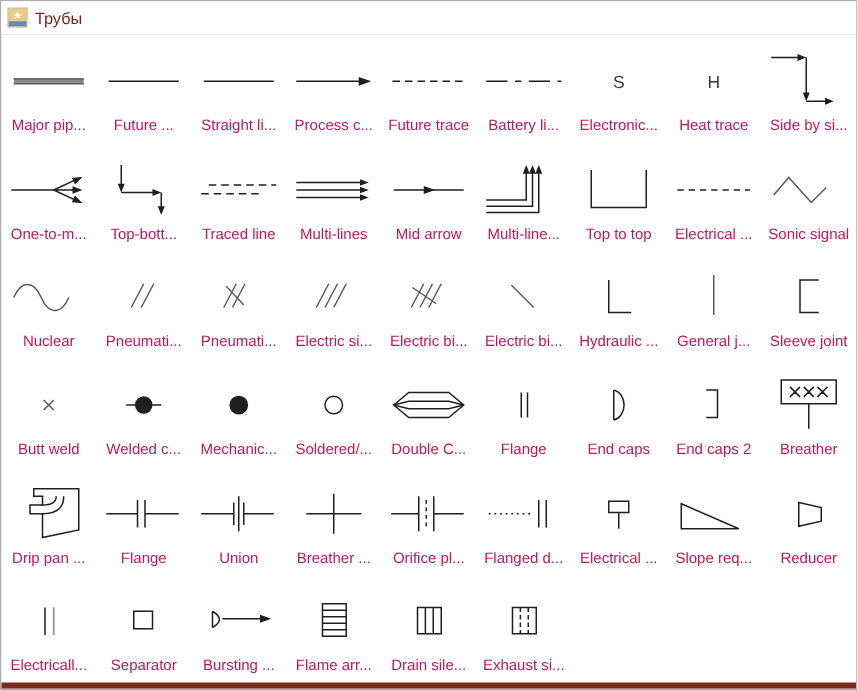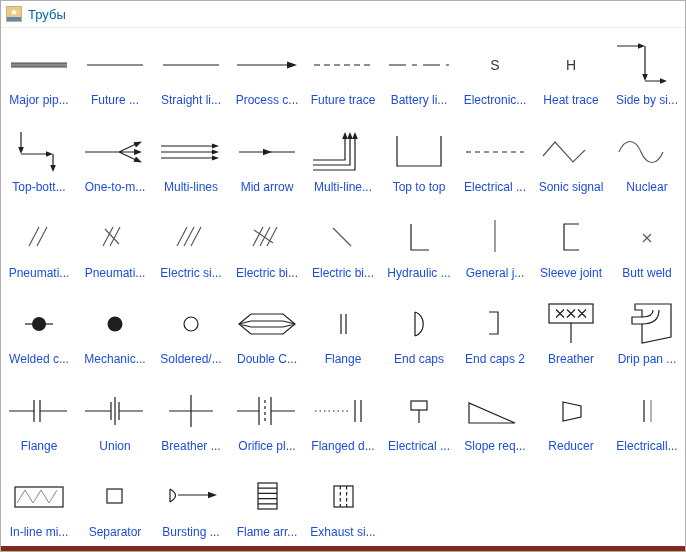--- a/index.html
+++ b/index.html
@@ -11,30 +11,30 @@
   }
   #titlebar{
     height:26px;flex:0 0 26px;display:flex;align-items:center;
     padding-left:5px;border-bottom:1px solid #ececec;background:#fff;
   }
   .lib-icon{width:16px;height:16px;margin-right:6px;display:flex;flex-direction:column;
     border:1px solid #c9b27a;box-sizing:border-box;}
   .lib-icon .star{flex:1;background:#ecca85;color:#fff;font-size:9px;line-height:10px;
     text-align:center;overflow:hidden;}
   .lib-icon .strip{height:4px;background:#5f87b8;}
-  #title-text{font-size:13px;color:#0369a1;}
+  #title-text{font-size:13px;color:#7f1d1d;}
   #grid{
     flex:1;display:grid;
     grid-template-columns:repeat(9,1fr);
     grid-template-rows:repeat(6,1fr);
   }
   .cell{display:flex;flex-direction:column;align-items:center;justify-content:flex-end;
     overflow:hidden;cursor:default;}
   .sym{flex:0 0 56px;display:flex;align-items:center;justify-content:center;width:76px;}
-  .lbl{font-size:12px;color:#1d4ed8;white-space:nowrap;margin-bottom:7px;line-height:14px;}
+  .lbl{font-size:12px;color:#be185d;white-space:nowrap;margin-bottom:7px;line-height:14px;}
   #bottombar{flex:0 0 5px;width:100%;}
 </style>
 </head>
 <body>
 
 <div id="panel">
   <div id="titlebar">
     <div class="lib-icon">
       <div class="star">★</div>
       <div class="strip"></div>
@@ -116,38 +116,47 @@
             <path d="M36,9 L29,6.2 L29,11.8 Z" fill="#1f1f1f"></path>
             <path d="M36,44 L33.2,37 L38.8,37 Z" fill="#1f1f1f"></path>
             <path d="M58,44 L51,41.2 L51,46.8 Z" fill="#1f1f1f"></path>
           </svg>
         </div>
         <div class="lbl">Side by si...</div>
       </div>
       <div class="cell">
         <div class="sym">
           <svg viewBox="0 0 76 56" width="76" height="56">
+            <path d="M8,28 H42 M42,28 L58,20.5 M42,28 H58 M42,28 L58,35.5" fill="none" stroke="#1f1f1f" stroke-width="1.2"></path>
+            <path d="M0,0 L-8,-3 L-8,3 Z" fill="#1f1f1f" transform="translate(65,17.5) rotate(-25)"></path>
+            <path d="M0,0 L-8,-3 L-8,3 Z" fill="#1f1f1f" transform="translate(65,28)"></path>
+            <path d="M0,0 L-8,-3 L-8,3 Z" fill="#1f1f1f" transform="translate(65,38.5) rotate(25)"></path>
+          </svg>
+        </div>
+        <div class="lbl">One-to-m...</div>
+      </div>
+      <div class="cell">
+        <div class="sym">
+          <svg viewBox="0 0 76 56" width="76" height="56">
             <path d="M20,8 V24 M20,30 H46 M52,30 V42" fill="none" stroke="#1f1f1f" stroke-width="1.2"></path>
             <path d="M20,30 L17.2,23 L22.8,23 Z" fill="#1f1f1f"></path>
             <path d="M52,30 L45,27.2 L45,32.8 Z" fill="#1f1f1f"></path>
             <path d="M52,48 L49.2,41 L54.8,41 Z" fill="#1f1f1f"></path>
           </svg>
         </div>
         <div class="lbl">Top-bott...</div>
       </div>
       <div class="cell">
         <div class="sym">
           <svg viewBox="0 0 76 56" width="76" height="56">
-            <path d="M8,28 H42 M42,28 L58,20.5 M42,28 H58 M42,28 L58,35.5" fill="none" stroke="#1f1f1f" stroke-width="1.2"></path>
-            <path d="M0,0 L-8,-3 L-8,3 Z" fill="#1f1f1f" transform="translate(65,17.5) rotate(-25)"></path>
-            <path d="M0,0 L-8,-3 L-8,3 Z" fill="#1f1f1f" transform="translate(65,28)"></path>
-            <path d="M0,0 L-8,-3 L-8,3 Z" fill="#1f1f1f" transform="translate(65,38.5) rotate(25)"></path>
-          </svg>
-        </div>
-        <div class="lbl">One-to-m...</div>
+            <line x1="14" y1="24" x2="68" y2="24" fill="none" stroke="#1f1f1f" stroke-width="1.2" stroke-dasharray="6,4"></line>
+            <line x1="8" y1="31" x2="58" y2="31" fill="none" stroke="#1f1f1f" stroke-width="1.2" stroke-dasharray="6,4"></line>
+          </svg>
+        </div>
+        <div class="lbl">Traced line</div>
       </div>
       <div class="cell">
         <div class="sym">
           <svg viewBox="0 0 76 56" width="76" height="56">
             <path d="M8,22 H60 M8,28 H60 M8,34 H60" fill="none" stroke="#1f1f1f" stroke-width="1.2"></path>
             <path d="M66,22 L59,19.4 L59,24.6 Z" fill="#1f1f1f"></path>
             <path d="M66,28 L59,25.4 L59,30.6 Z" fill="#1f1f1f"></path>
             <path d="M66,34 L59,31.4 L59,36.6 Z" fill="#1f1f1f"></path>
           </svg>
         </div>
@@ -426,29 +435,20 @@
           <svg viewBox="0 0 76 56" width="76" height="56">
             <line x1="35" y1="17" x2="35" y2="39" fill="none" stroke="#1f1f1f" stroke-width="1.2"></line>
             <line x1="42" y1="17" x2="42" y2="39" stroke="#9a9a9a" stroke-width="1.5"></line>
           </svg>
         </div>
         <div class="lbl">Electricall...</div>
       </div>
       <div class="cell">
         <div class="sym">
           <svg viewBox="0 0 76 56" width="76" height="56">
-            <rect x="14" y="18" width="48" height="20" fill="none" stroke="#1f1f1f" stroke-width="1.2"></rect>
-            <path d="M16,34 L24,21 L32,34 L40,21 L48,34 L56,21" fill="none" stroke="#8a8a8a" stroke-width="1"></path>
-          </svg>
-        </div>
-        <div class="lbl">In-line mi...</div>
-      </div>
-      <div class="cell">
-        <div class="sym">
-          <svg viewBox="0 0 76 56" width="76" height="56">
             <rect x="30" y="20" width="15" height="14" fill="none" stroke="#1f1f1f" stroke-width="1.2"></rect>
           </svg>
         </div>
         <div class="lbl">Separator</div>
       </div>
       <div class="cell">
         <div class="sym">
           <svg viewBox="0 0 76 56" width="76" height="56">
             <path d="M17,20 V33 M17,20 Q28,26.5 17,33 M25,26 H57" fill="none" stroke="#1f1f1f" stroke-width="1.2"></path>
             <path d="M64,26 L55,22.8 L55,29.2 Z" fill="#1f1f1f"></path>
@@ -457,20 +457,29 @@
         <div class="lbl">Bursting ...</div>
       </div>
       <div class="cell">
         <div class="sym">
           <svg viewBox="0 0 76 56" width="76" height="56">
             <rect x="29" y="14" width="19" height="26" fill="none" stroke="#1f1f1f" stroke-width="1.2"></rect>
             <path d="M29,19.2 H48 M29,24.4 H48 M29,29.6 H48 M29,34.8 H48" fill="none" stroke="#1f1f1f" stroke-width="1.2"></path>
           </svg>
         </div>
         <div class="lbl">Flame arr...</div>
+      </div>
+      <div class="cell">
+        <div class="sym">
+          <svg viewBox="0 0 76 56" width="76" height="56">
+            <rect x="29" y="17" width="19" height="21" fill="none" stroke="#1f1f1f" stroke-width="1.2"></rect>
+            <path d="M35.3,17 V38 M41.6,17 V38" fill="none" stroke="#1f1f1f" stroke-width="1.2"></path>
+          </svg>
+        </div>
+        <div class="lbl">Drain sile...</div>
       </div>
       <div class="cell">
         <div class="sym">
           <svg viewBox="0 0 76 56" width="76" height="56">
             <rect x="29" y="17" width="19" height="21" fill="none" stroke="#1f1f1f" stroke-width="1.2"></rect>
             <path d="M35.3,17 V38 M41.6,17 V38" fill="none" stroke="#1f1f1f" stroke-width="1.2" stroke-dasharray="3.5,2.5"></path>
           </svg>
         </div>
         <div class="lbl">Exhaust si...</div>
       </div>

